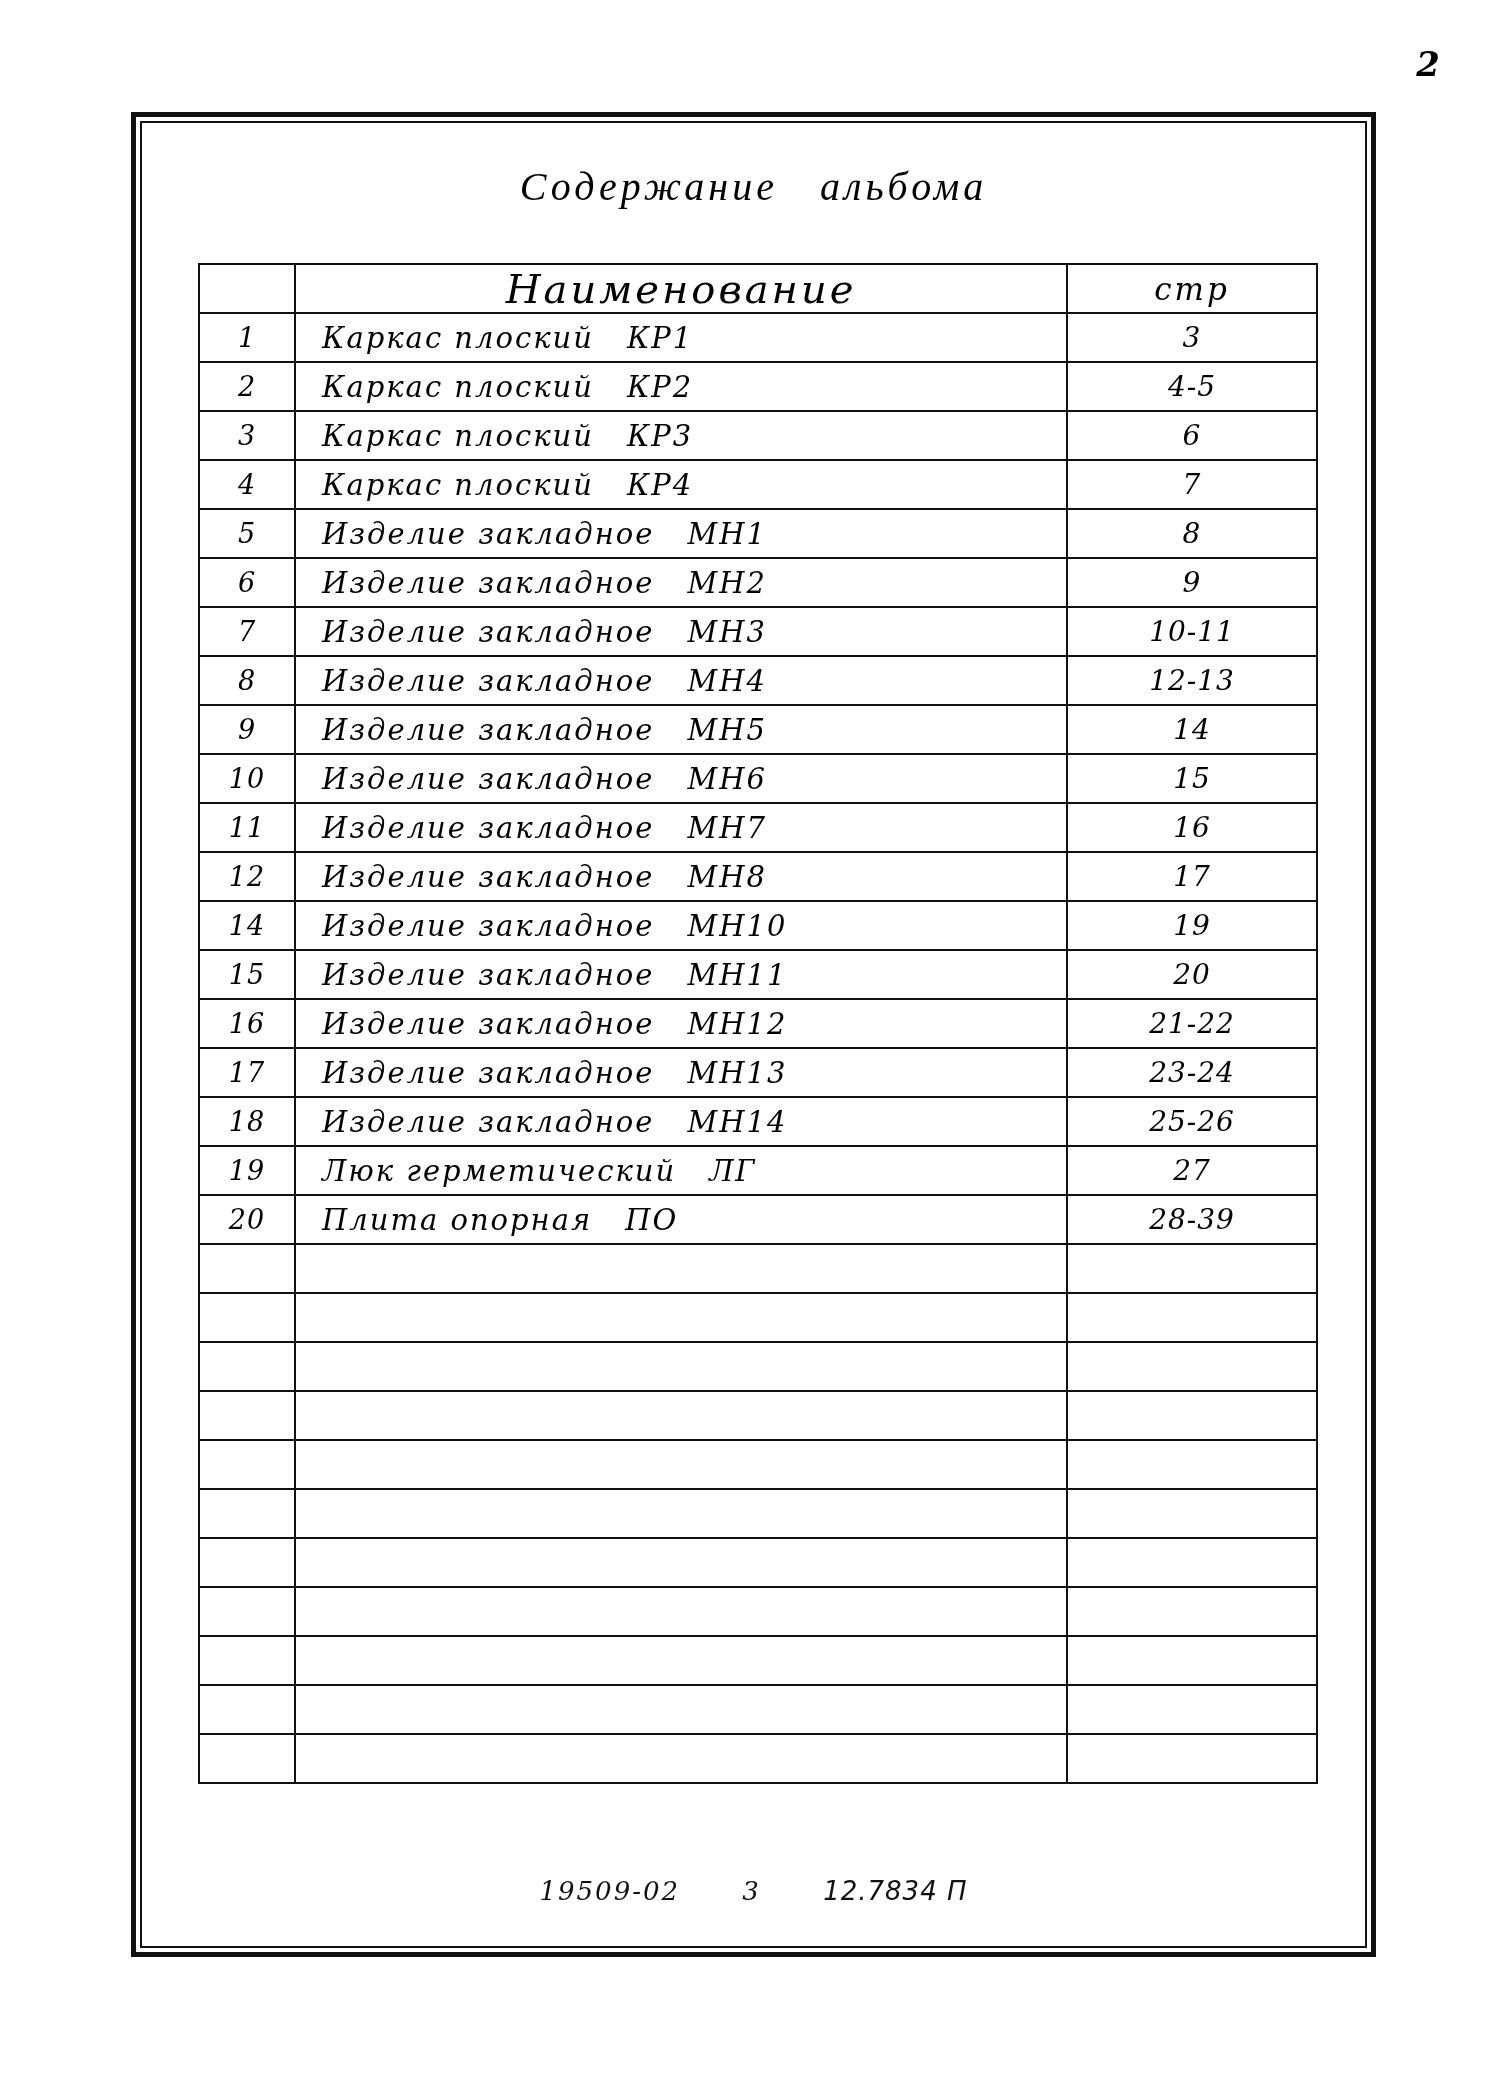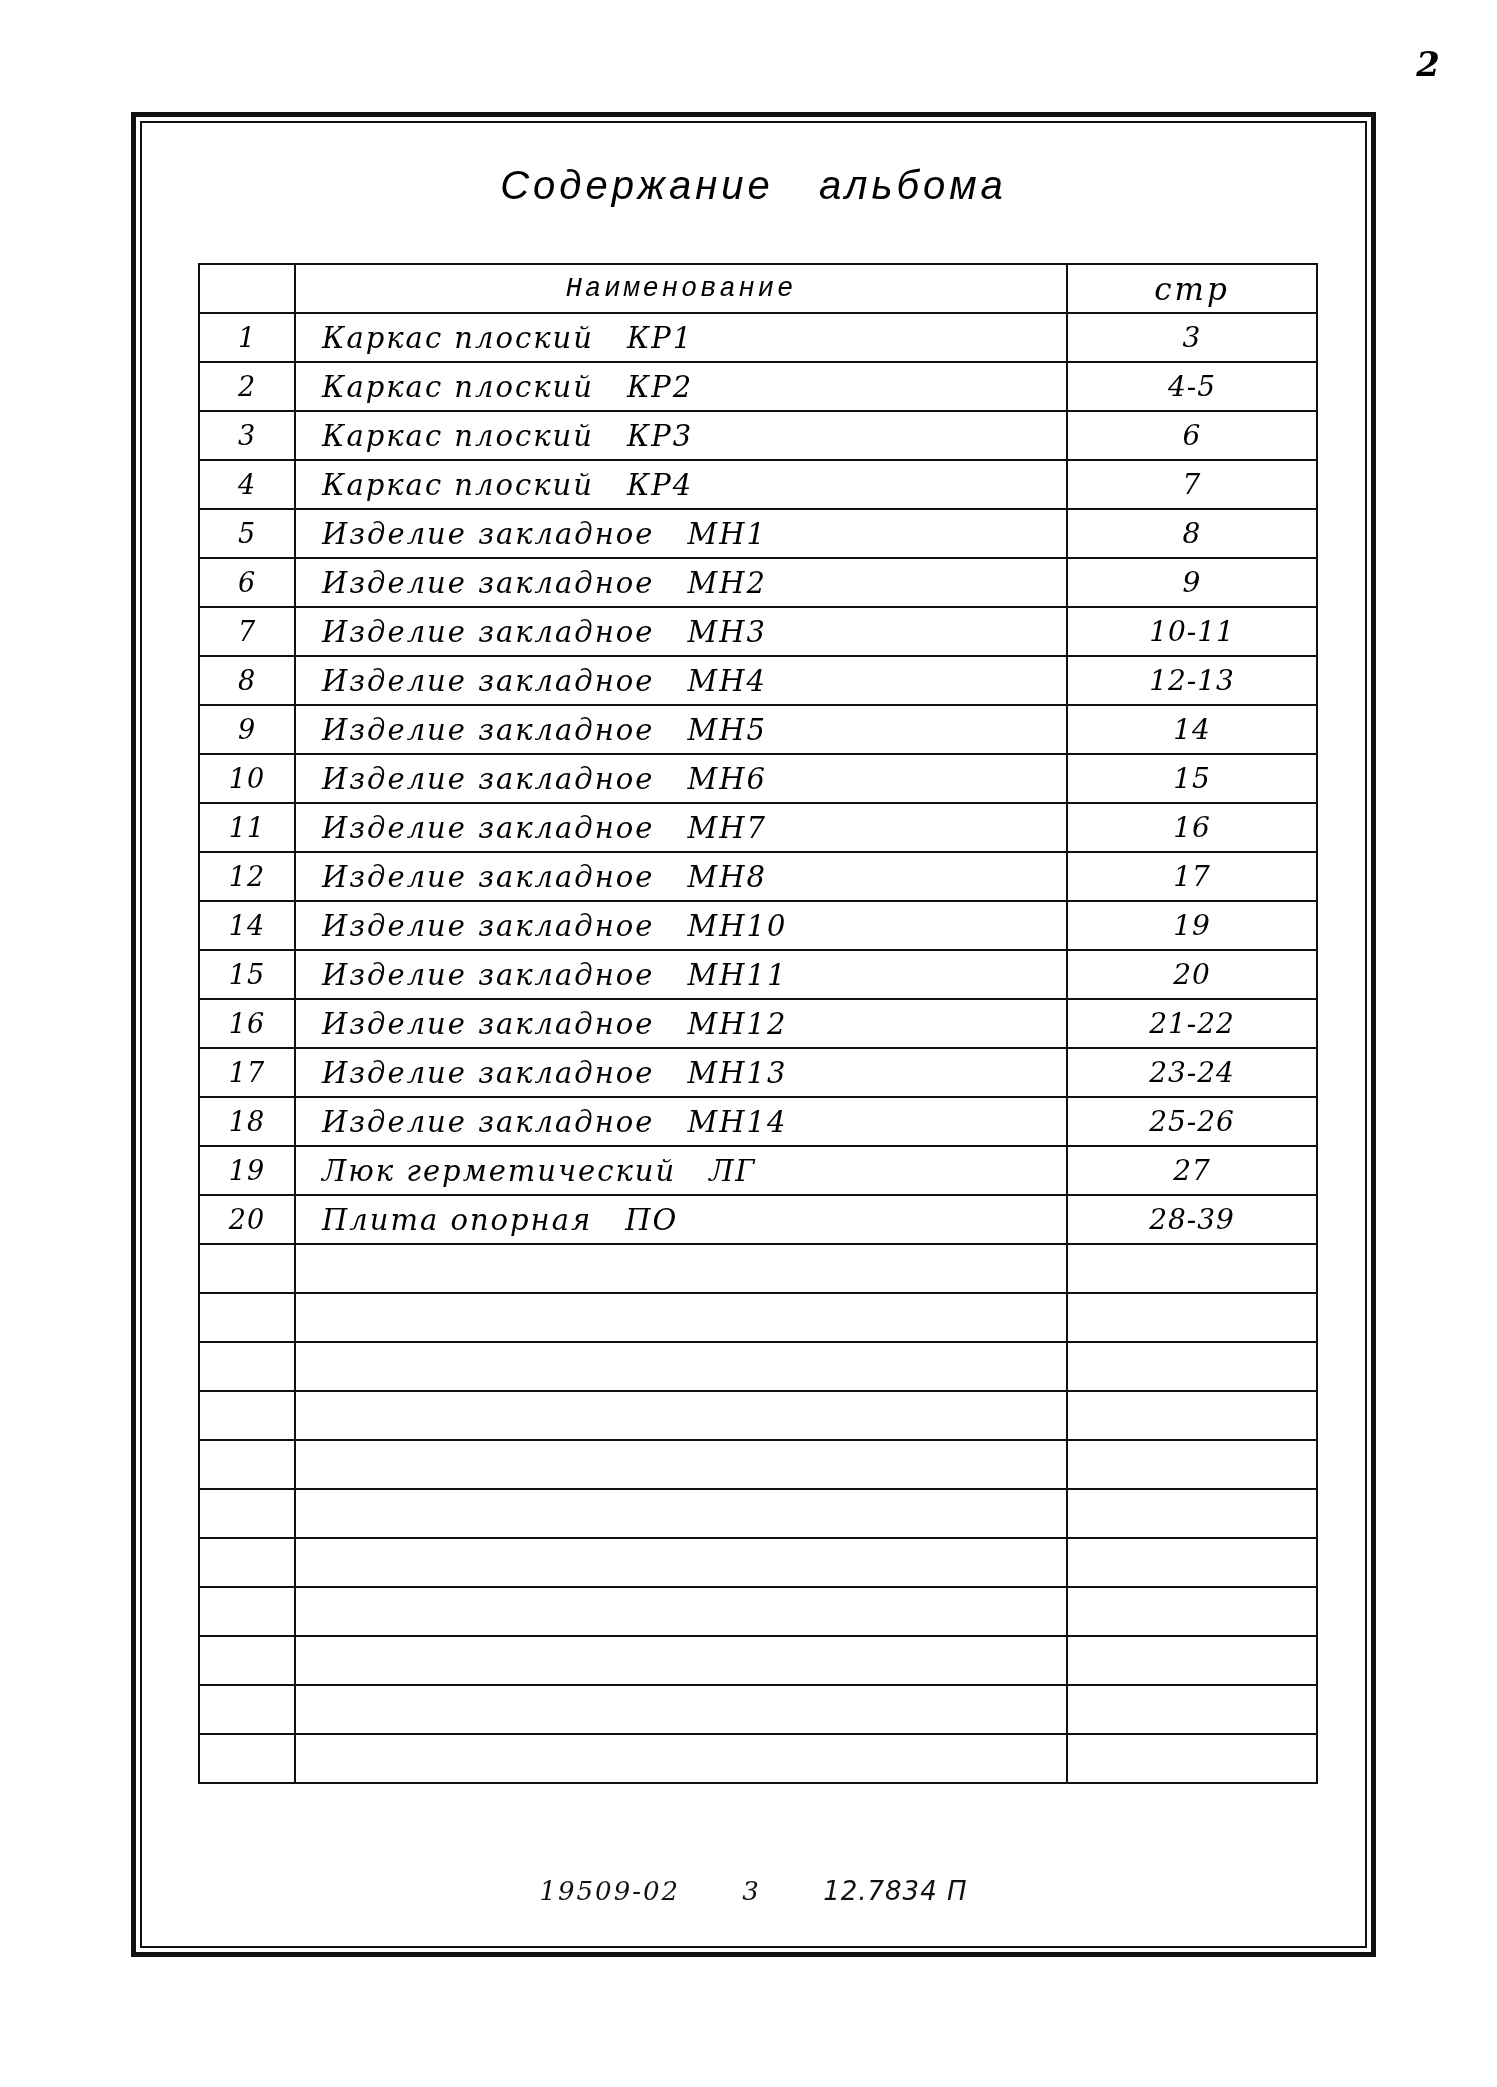--- a/index.html
+++ b/index.html
@@ -49,21 +49,21 @@
     margin: 4px;
   }
 
   
   .doc-title {
     position: absolute;
     left: 0;
     right: 0;
     top: 40px;
     text-align: center;
-    font-family: Liberation Sans, sans-serif;
+    font-family: Liberation Serif, serif;
     font-style: italic;
     font-size: 40px;
     letter-spacing: 4px;
     white-space: pre;
   }
 
   
   .toc-table {
     position: absolute;
     left: 56px;
@@ -83,23 +83,22 @@
   }
   col.col-num   { width: 96px; }
   col.col-name  { width: 772px; }
   col.col-page  { width: 250px; }
 
   thead td {
     height: 86px;
   }
   .head-name {
     text-align: center;
-    font-size: 27px;
+    font-size: 40px;
     letter-spacing: 3px;
-    font-family: Liberation Mono, monospace;
   }
   .head-page {
     text-align: center;
     font-size: 31px;
     letter-spacing: 3px;
     border-radius: 24px;
   }
 
   td.num {
     text-align: center;

